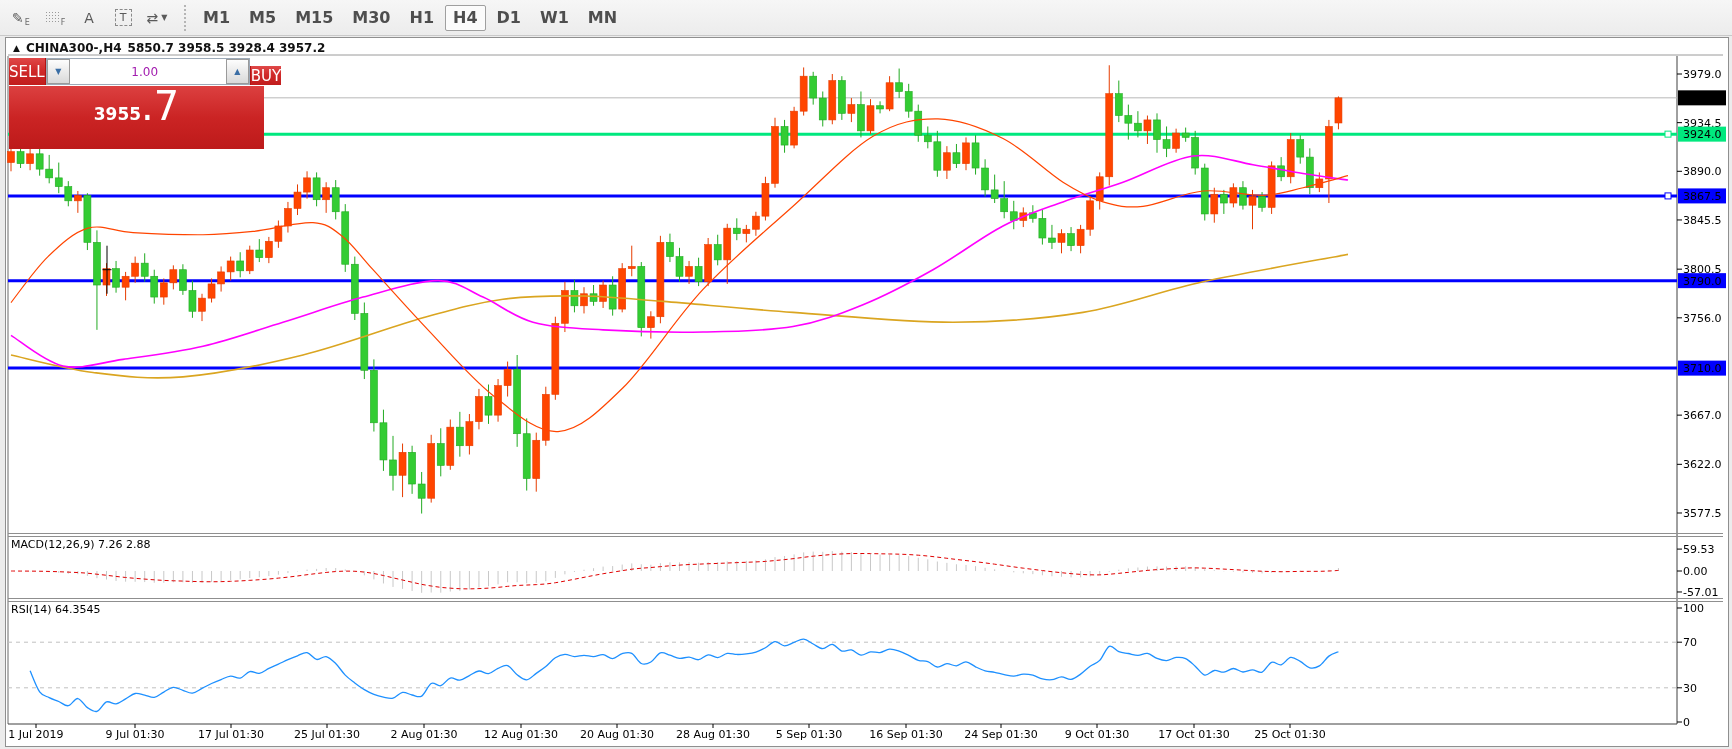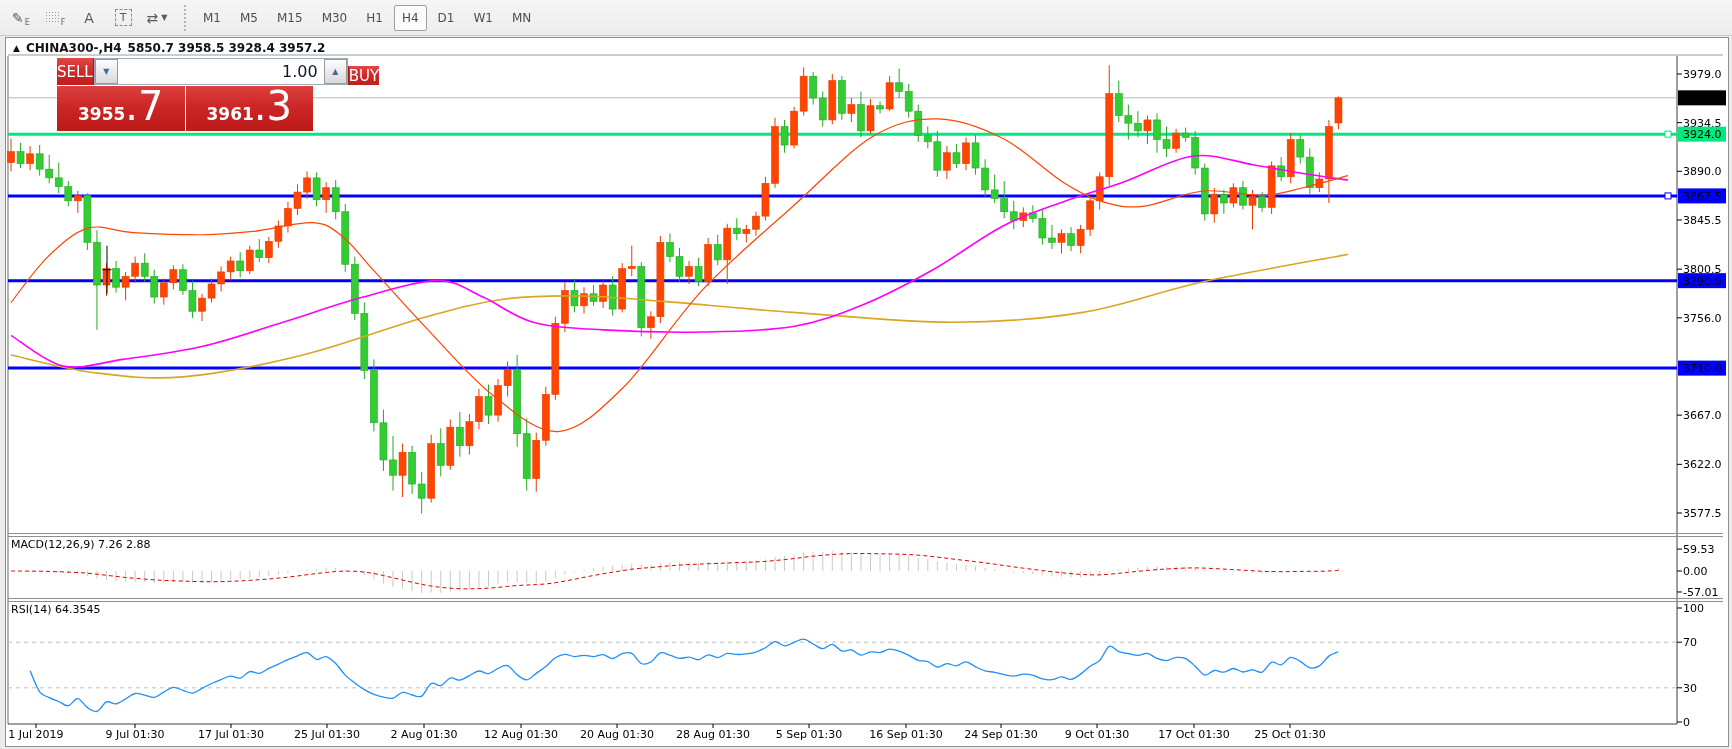--- a/index.html
+++ b/index.html
@@ -21,60 +21,60 @@
     color:#5a5a5a;font-size:14px;margin-right:4px;cursor:default;position:relative;
   }
   .tb-btn .sub{font-size:8px;margin-left:1px;margin-top:9px;color:#6a6a6a;}
   .tb-sep{
     width:5px;height:26px;margin:0 8px 0 6px;
     background-image:radial-gradient(#b5b5b5 34%,transparent 36%);
     background-size:4px 4px;background-repeat:repeat-y;background-position:center;
   }
   .tf-btn{
     height:24px;padding:0 7px;display:flex;align-items:center;justify-content:center;
-    font-size:12px;color:#4e4e4e;margin-right:3px;border:1px solid transparent;border-radius:2px;
+    font-size:16px;color:#4e4e4e;margin-right:3px;border:1px solid transparent;border-radius:2px;font-weight:bold;
   }
   .tf-btn.active{background:#fbfbfb;border:1px solid #9f9f9f;box-shadow:inset 0 0 2px #fff;}
   .dashedbox{border:1px dashed #8a8a8a;width:15px;height:15px;display:flex;align-items:center;justify-content:center;font-size:11px;}
   .gridf{width:15px;height:13px;background-image:radial-gradient(#9a9a9a 30%,transparent 32%);background-size:3px 3px;}
   .caret{font-size:8px;color:#5a5a5a;margin-left:3px;}
   
   .window{
     position:absolute;left:5px;top:37px;width:1724px;height:710px;
     background:#fff;border:1px solid #8f8f8f;box-sizing:border-box;
   }
   .chart-title{
     position:absolute;left:7px;top:3px;font-size:12px;font-weight:bold;color:#111;
     display:flex;align-items:center;gap:6px;white-space:nowrap;
   }
   .chart-title .tri{font-size:9px;}
   svg#chart{position:absolute;left:0;top:0;}
   svg text{font-family:"DejaVu Sans","Liberation Sans",sans-serif;font-size:11px;fill:#000;}
   
-  .trade{position:absolute;left:3px;top:20px;width:256px;padding-left:48px;}
+  .trade{position:absolute;left:3px;top:20px;width:256px;}
   .trade-top{display:flex;height:27px;}
   .btn-red{
     background:linear-gradient(#e04848 0%,#d02a2a 45%,#c11d1d 100%);
     color:#fff;display:flex;align-items:center;justify-content:center;
     font-size:15px;cursor:pointer;
   }
   .sell-btn{width:68px;border-right:1px solid #b01414;}
   .buy-btn{width:66px;border-left:1px solid #b01414;margin-top:8px;}
   .vol-wrap{flex:1;display:flex;background:#fff;border:1px solid #9daab8;box-sizing:border-box;}
   .spin{
     width:21px;display:flex;align-items:center;justify-content:center;
     background:linear-gradient(#fdfdfd,#d9d9d9);border:1px solid #9a9a9a;
     color:#3a6ea5;font-size:8px;cursor:pointer;
   }
   .spin.dn{margin-right:auto;}
   .vol-input{
-    flex:1;border:0;outline:none;text-align:right;font-size:16px;padding:0 6px 0 0;
-    font-family:"DejaVu Sans","Liberation Sans",sans-serif;color:#0f172a;min-width:0;
-  }
-  .trade-bottom{display:flex;margin-top:1px;height:45px;}
+    flex:1;border:0;outline:none;text-align:center;font-size:12px;padding:0 6px 0 0;
+    font-family:"DejaVu Sans","Liberation Sans",sans-serif;color:#a21caf;min-width:0;
+  }
+  .trade-bottom{display:flex;margin-top:1px;height:63px;}
   .price-panel{
     flex:1;display:flex;align-items:baseline;justify-content:center;
     background:linear-gradient(#dc4040 0%,#cb2424 50%,#bd1a1a 100%);
     color:#fff;cursor:pointer;
   }
   .price-panel.left{margin-right:1px;}
   .price-main{font-size:17px;font-weight:bold;letter-spacing:0;}
   .price-big{font-size:40px;font-weight:400;line-height:40px;}
 </style>
 </head>
@@ -645,19 +645,15 @@
         <input class="vol-input" value="1.00" style="">
         <div class="spin">▲</div>
       </div>
       <div class="btn-red buy-btn">BUY</div>
     </div>
     <div class="trade-bottom">
       <div class="price-panel left">
         <span class="price-main">3955</span>
         <span class="price-big">.7</span>
       </div>
-      <div class="price-panel">
-        <span class="price-main">3961</span>
-        <span class="price-big">.3</span>
-      </div>
     </div>
   </div>
 </div>
 
 </body></html>

